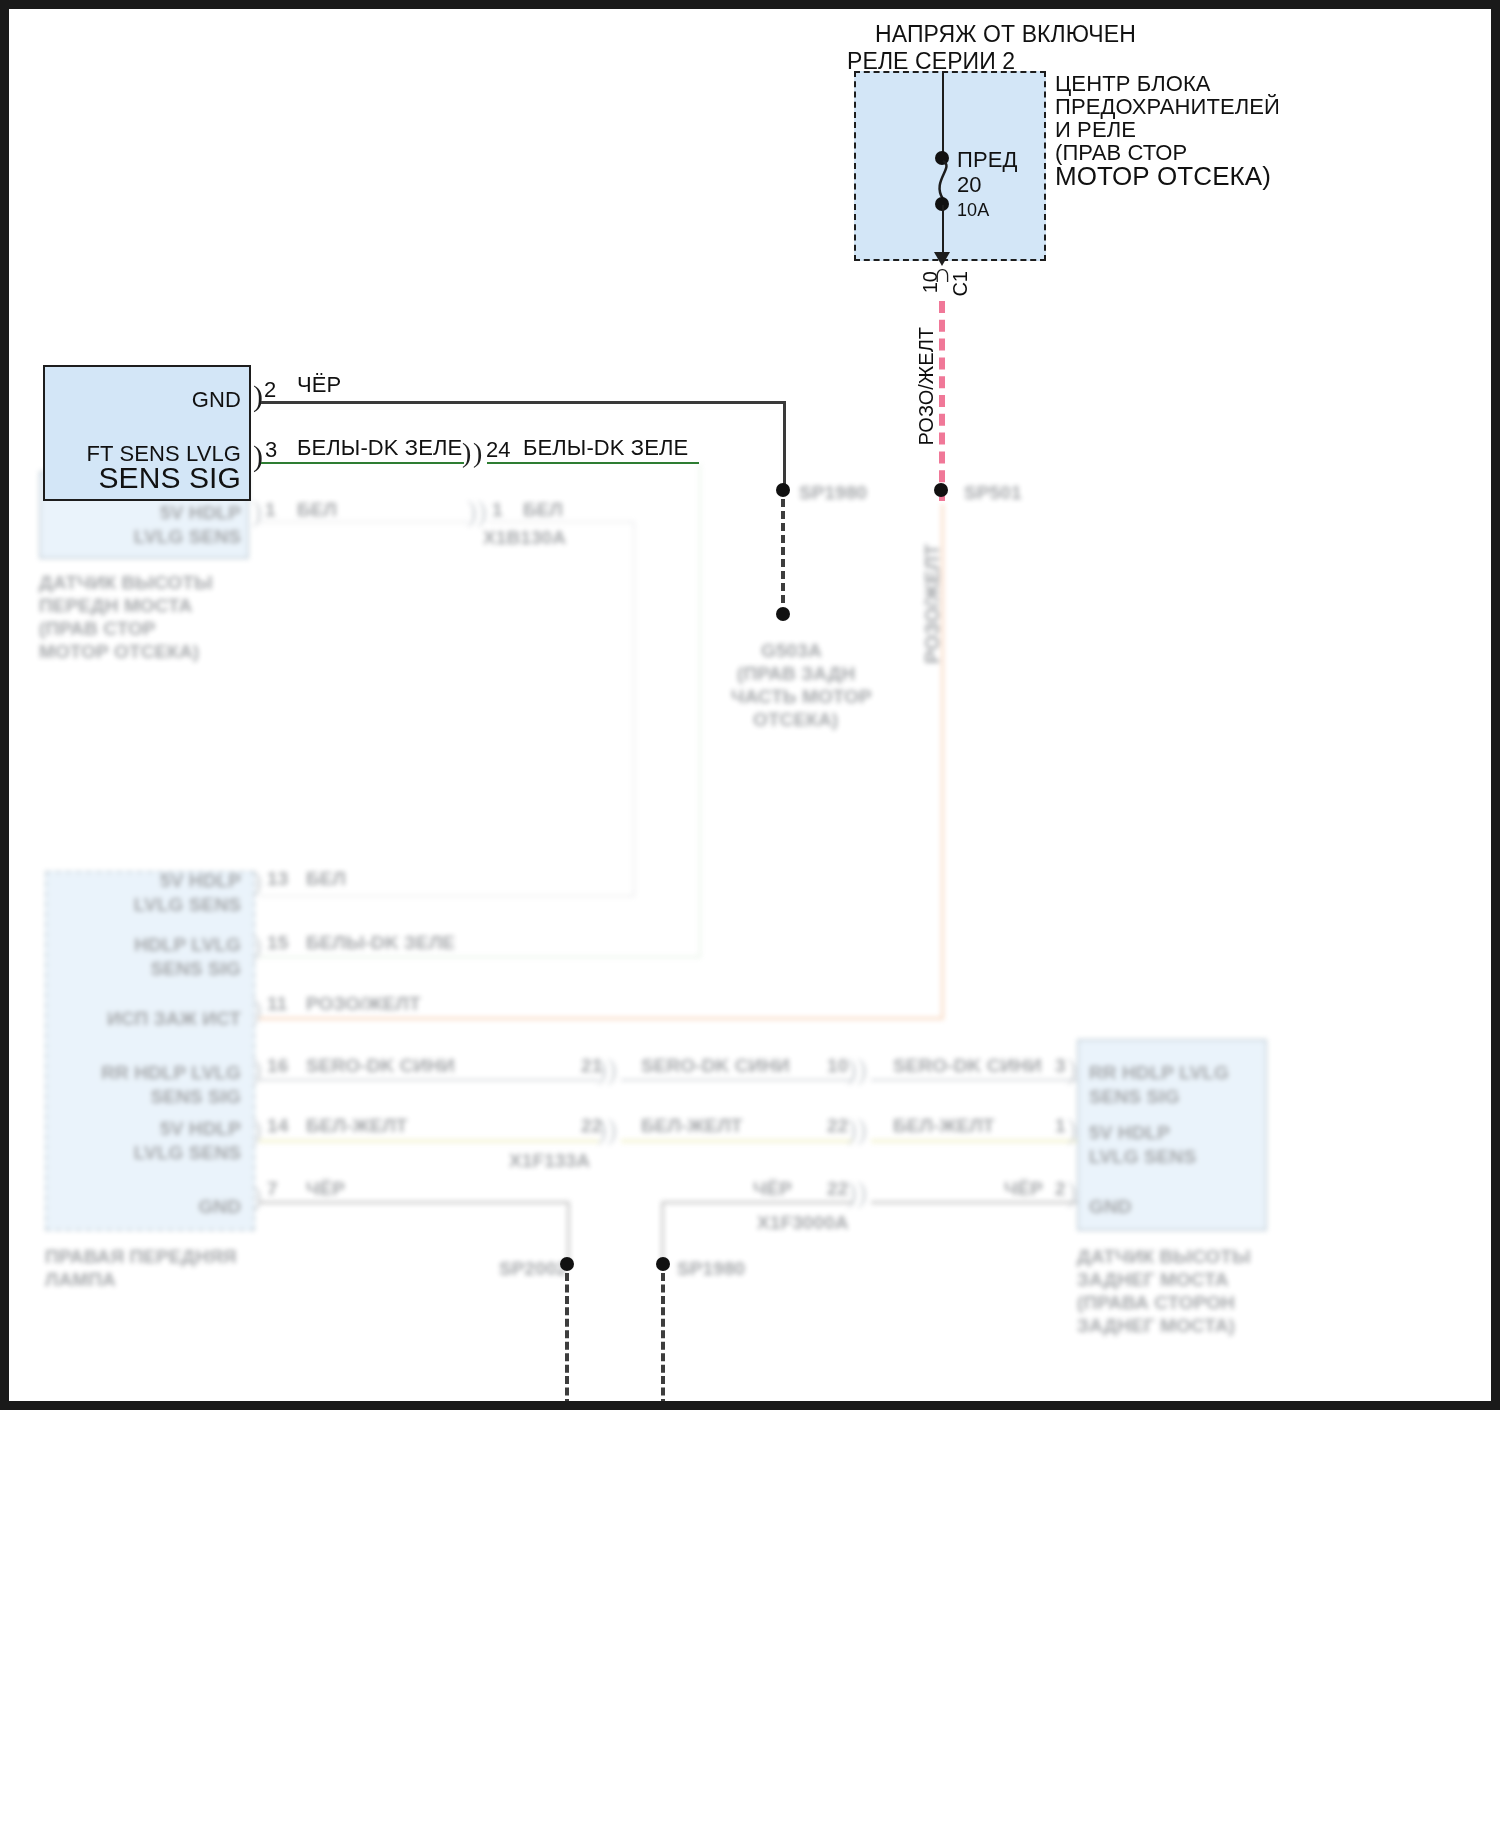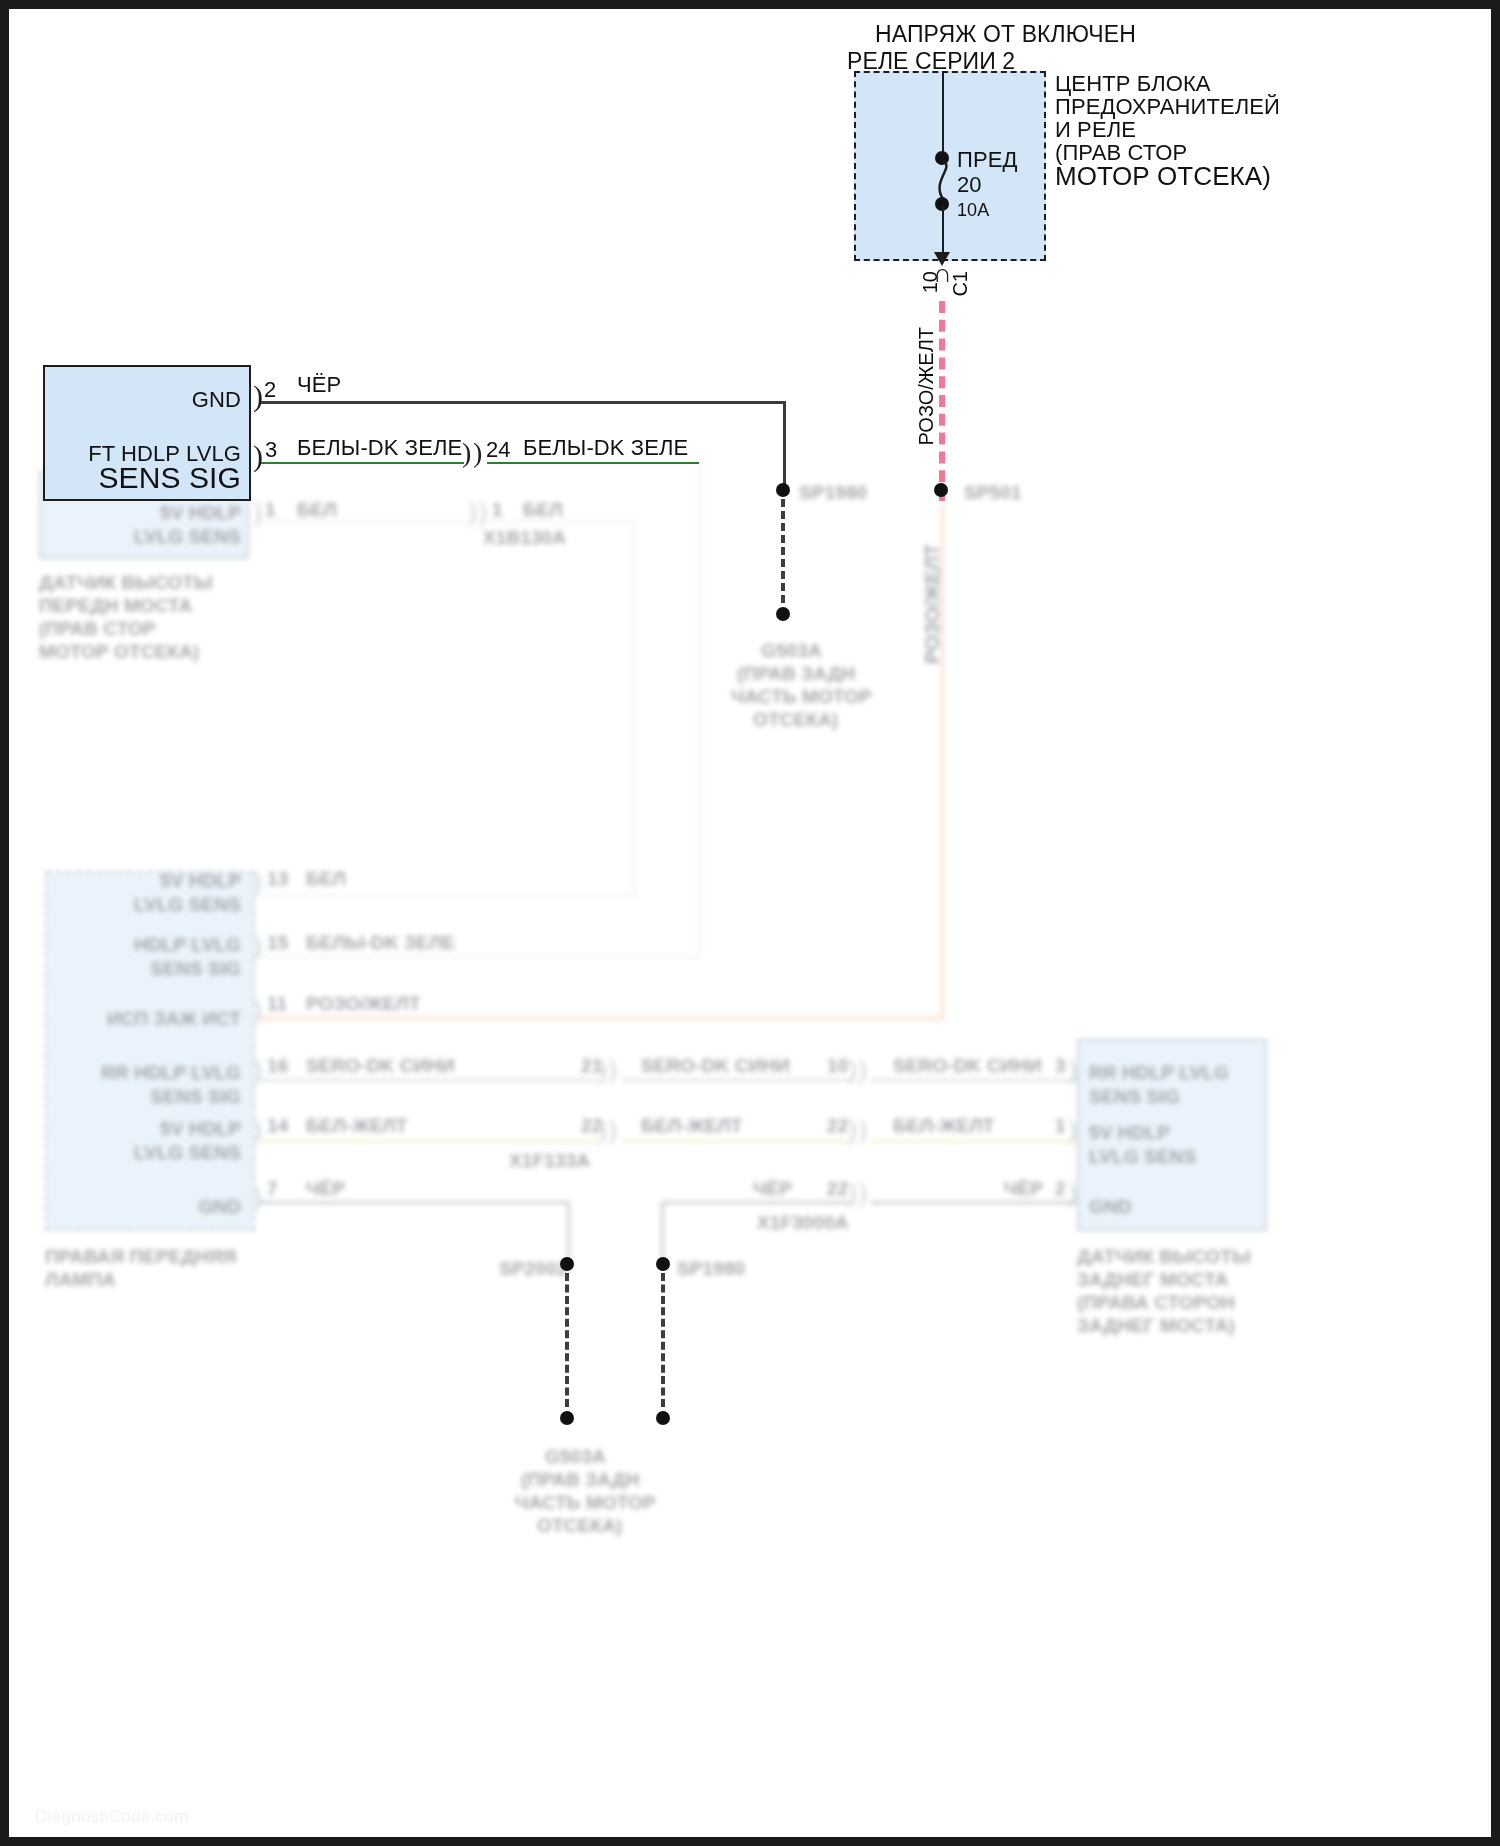--- a/index.html
+++ b/index.html
@@ -4,21 +4,21 @@
 <style>
   * { box-sizing: border-box; }
   html, body {
     margin: 0; padding: 0;
     background: #ffffff;
     font-family: "Liberation Sans", sans-serif;
   }
   #page {
     position: relative;
     width: 1500px;
-    height: 1846px;
+    height: 1410px;
     background: #ffffff;
     overflow: hidden;
     border: 9px solid #1a1a1a;
   }
   #canvas {
     position: absolute;
     left: 0; top: 0;
     width: 1482px;
     height: 1828px;
   }
@@ -323,21 +323,21 @@
     <div class="box-solid" style="left:34px; top:356px; width:208px; height:136px;"></div>
 
     <div class="txt sharp r" style="left:60px; top:378px; width:172px; font-size:22px;">GND</div>
     <div class="chev" style="left:244px; top:372px;">)</div>
     <div class="txt sharp" style="left:255px; top:368px; font-size:22px;">2</div>
     <div class="txt sharp" style="left:288px; top:350px; font-size:22px;margin-top:13px;">ЧЁР</div>
 
     <div class="wire wh w-blk" style="left:252px; top:392px; width:524px;"></div>
     <div class="wire wv w-blk" style="left:774px; top:392px; height:90px;"></div>
 
-    <div class="txt sharp r" style="left:40px; top:432px; width:192px; font-size:22px;">FT HDLP LVLG</div>
+    <div class="txt sharp r" style="left:40px; top:432px; width:192px; font-size:22px;">FT SENS LVLG</div>
     <div class="txt sharp r" style="left:40px; top:456px; width:192px; font-size:30px;">SENS SIG</div>
     <div class="chev" style="left:244px; top:432px;">)</div>
     <div class="txt sharp" style="left:256px; top:428px; font-size:22px;">3</div>
     <div class="txt sharp" style="left:288px; top:426px; font-size:22px;">БЕЛЫ-DK ЗЕЛЕ</div>
 
     <div class="wire wh w-grn" style="left:252px; top:453px; width:203px; border-top-width:2px;"></div>
     <div class="chev" style="left:453px; top:430px; font-size:28px;">)</div>
     <div class="chev" style="left:464px; top:430px; font-size:28px;">)</div>
     <div class="txt sharp" style="left:477px; top:428px; font-size:22px;">24</div>
     <div class="txt sharp" style="left:514px; top:426px; font-size:22px;">БЕЛЫ-DK ЗЕЛЕ</div>

